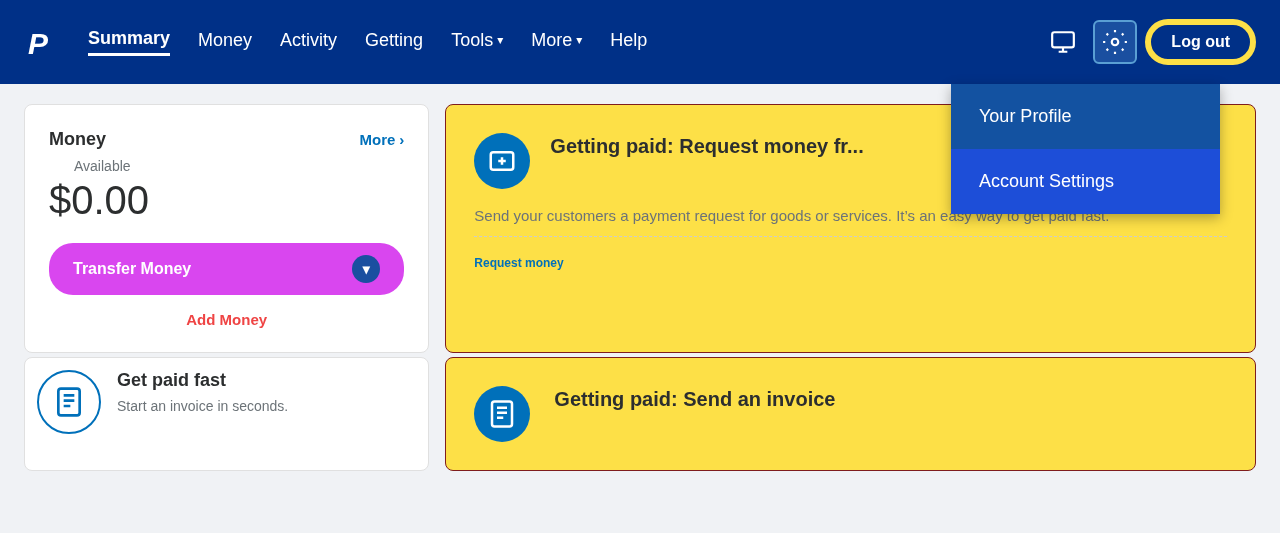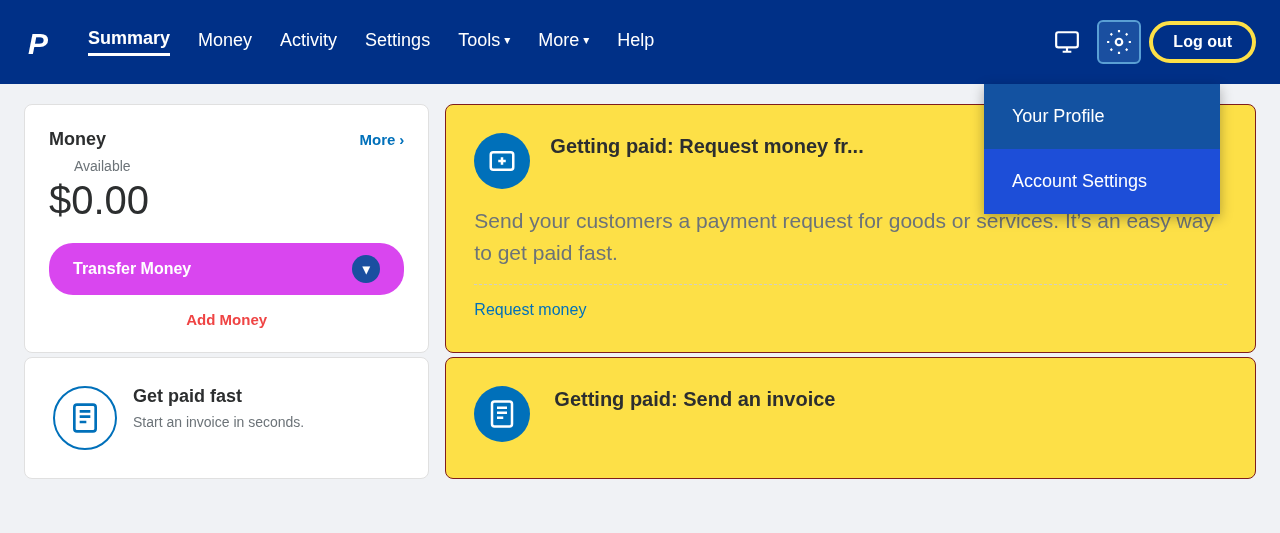--- a/index.html
+++ b/index.html
@@ -64,36 +64,36 @@
     .icon-btn.active-bg {
       background: #1a4fa0;
       border: 2px solid #5a9fd4;
     }
     .icon-btn svg {
       width: 26px;
       height: 26px;
     }
     .logout-btn {
       background: transparent;
-      border: 4px solid #fde047;
+      border: 6px solid #fde047;
       color: #ffffff;
       font-size: 16px;
       font-weight: 600;
       padding: 8px 20px;
       border-radius: 24px;
       cursor: pointer;
     }
 
     
     .dropdown-menu {
       position: absolute;
       top: 84px;
       right: 60px;
       background: #1352a1;
-      width: 236px;
+      width: 269px;
       z-index: 100;
       box-shadow: 0 4px 12px rgba(0,0,0,0.3);
     }
     .dropdown-item {
       padding: 22px 28px;
       color: #ffffff;
       font-size: 18px;
       font-weight: 500;
       cursor: pointer;
       display: block;
@@ -217,39 +217,39 @@
       height: 30px;
     }
     .card-title-text {
       font-size: 20px;
       font-weight: 700;
       color: #2c2e2f;
       line-height: 1.3;
     }
     .card-desc {
       color: #6c7378;
-      font-size: 21px;
+      font-size: 15px;
       line-height: 1.5;
-      margin-bottom: 16px;
+      margin-bottom: 8px;
     }
     .card-divider {
       border: none;
       border-top: 1px dashed #cccccc;
       margin-bottom: 16px;
     }
     .card-link {
       color: #0070ba;
-      font-size: 16px;
-      font-weight: 400;
+      font-size: 12px;
+      font-weight: 700;
       cursor: pointer;
     }
     .bottom-card {
       background: #ffffff;
       border-radius: 8px;
-      padding: 28px;
+      padding: 12px;
       border: 1px solid #e0e0e0;
       display: flex;
       align-items: flex-start;
       gap: 16px;
     }
     .outline-circle {
       width: 64px;
       height: 64px;
       border-radius: 50%;
       border: 2px solid #0070ba;
@@ -279,21 +279,21 @@
   <div class="header-logo">
     <svg viewBox="0 0 40 40" xmlns="http://www.w3.org/2000/svg">
       <text x="4" y="32" font-size="30" font-weight="900" fill="white" font-style="italic">P</text>
     </svg>
   </div>
 
   <nav class="header-nav">
     <a class="nav-item active">Summary</a>
     <a class="nav-item">Money</a>
     <a class="nav-item">Activity</a>
-    <a class="nav-item">Settings</a>
+    <a class="nav-item">Getting</a>
     <a class="nav-item">
       <span>Tools</span>
       <span class="chevron">▾</span>
     </a>
     <a class="nav-item">
       <span>More</span>
       <span class="chevron">▾</span>
     </a>
     <a class="nav-item">Help</a>
   </nav>

